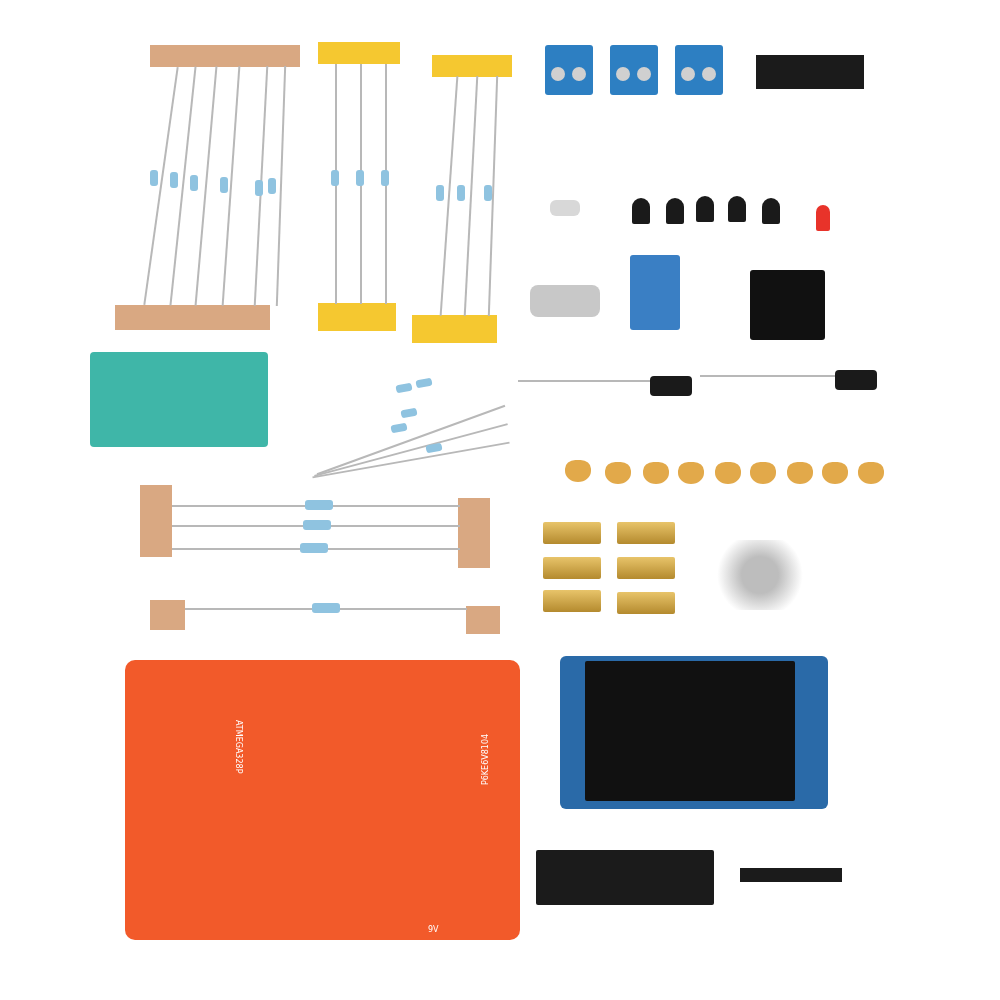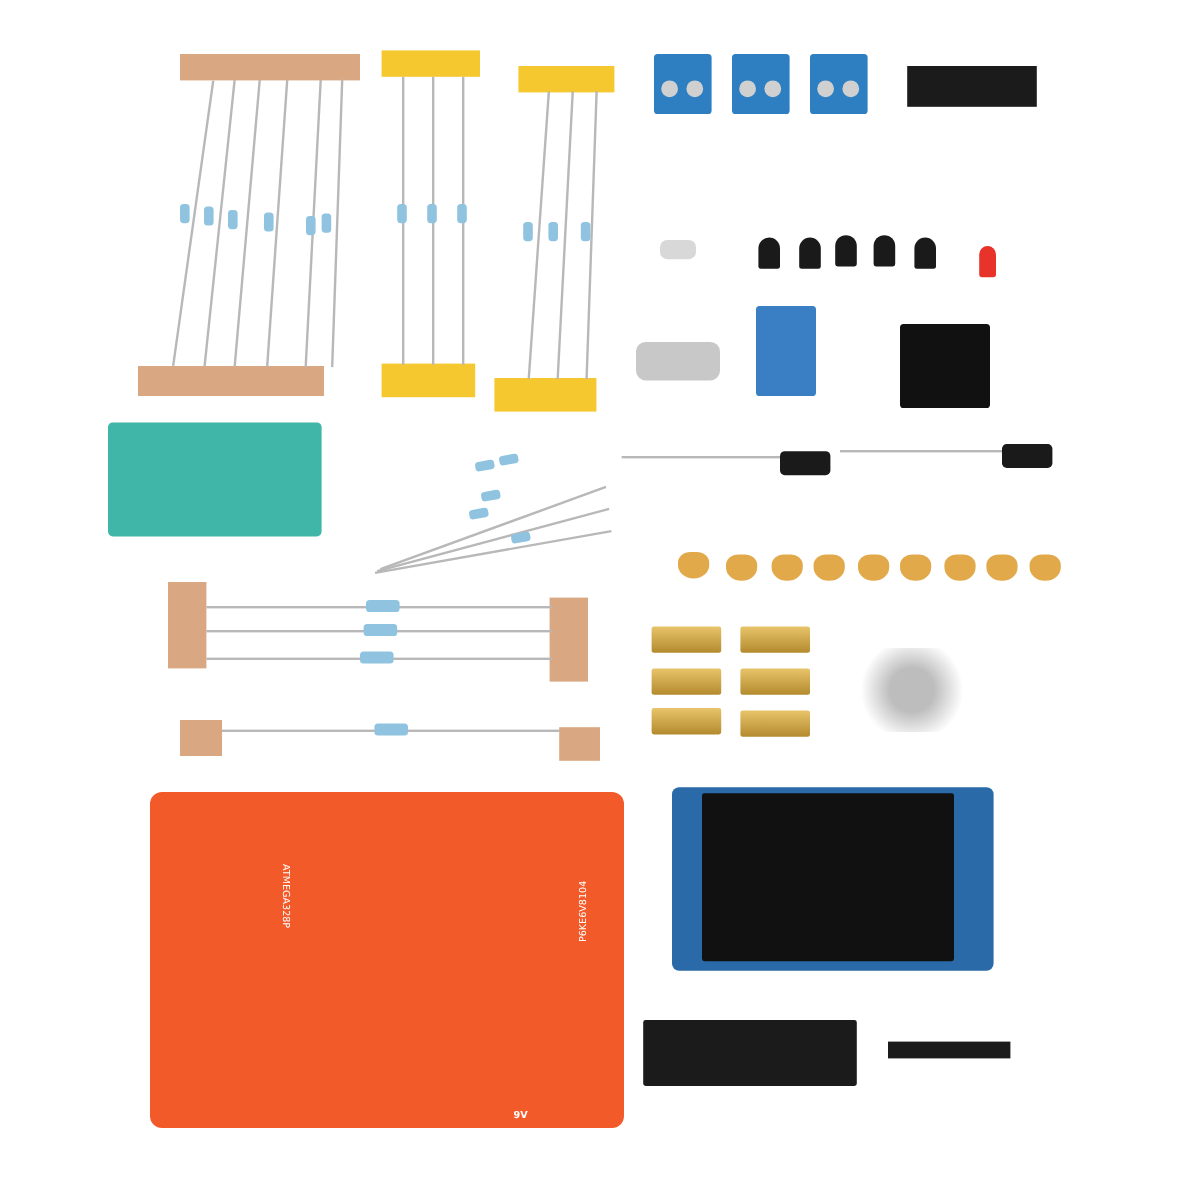--- a/index.html
+++ b/index.html
@@ -155,21 +155,21 @@
     <div class="brass" style="left:617px;top:592px;"></div>
   </div>
 
   <div>
     <div class="abs" style="left:710px;top:540px;width:100px;height:70px;background:radial-gradient(circle,#bdbdbd 30%,transparent 70%);"></div>
   </div>
 
   <div class="pcb">
     <span class="abs" style="left:118px;top:60px;color:#fff;font-size:8px;transform:rotate(90deg);transform-origin:left top;">ATMEGA328P</span>
     <span class="abs" style="left:335px;top:95px;color:#fff;font-size:8px;transform:rotate(-90deg);">P6KE6V8104</span>
-    <span class="abs" style="left:303px;top:265px;color:#fff;font-size:8px;font-weight:bold;">9V</span>
+    <span class="abs" style="left:303px;top:265px;color:#fff;font-size:8px;">9V</span>
   </div>
 
   <div class="lcd">
     <div class="screen"></div>
   </div>
 
   <div class="hdr" style="left:536px;top:850px;width:178px;height:55px;border-radius:2px;"></div>
 
   <div class="hdr" style="left:740px;top:868px;width:102px;height:14px;"></div>
 

